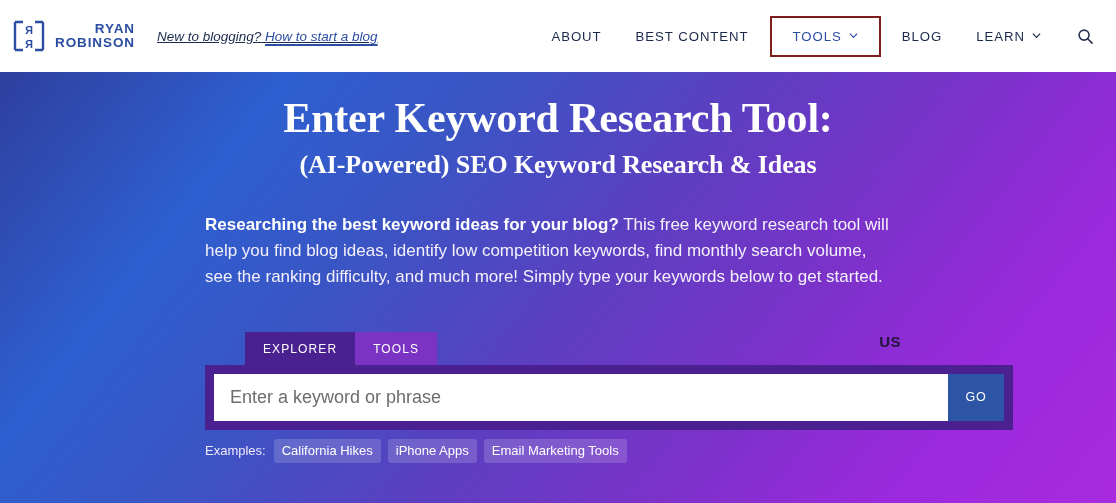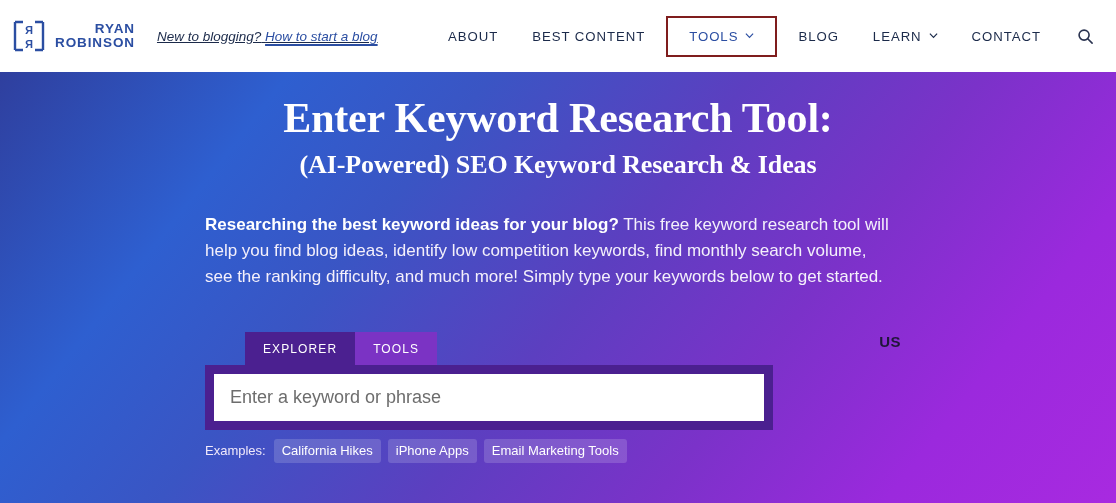--- a/index.html
+++ b/index.html
@@ -150,21 +150,21 @@
     font-size:15px;
     font-weight:bold;
     color:#20163a;
     letter-spacing:0.4px;
   }
 
   .panel {
     background:#4b2090;
     padding:9px;
     display:flex;
-    width:568px;
+    width:808px;
     justify-content:flex-end;
   }
   .kw-input {
     flex:1 1 auto;
     height:47px;
     border:none;
     outline:none;
     background:#ffffff;
     font-size:18px;
     color:#3a3a3a;
@@ -244,23 +244,20 @@
       <span>BLOG</span>
     </a>
     <a class="nav-item">
       <span>LEARN</span>
       <span class="chev">
         <svg width="9" height="9" viewBox="0 0 10 10">
             <path d="M1 3 L5 7 L9 3" stroke="#1b2a4a" stroke-width="1.3" fill="none"></path>
           </svg>
       </span>
     </a>
-    <a class="nav-item">
-      <span>CONTACT</span>
-    </a>
     <a class="search-btn">
       <svg width="17" height="17" viewBox="0 0 18 18">
         <circle cx="7.5" cy="7.5" r="5.3" stroke="#2a3350" stroke-width="1.7" fill="none"></circle>
         <path d="M11.6 11.6 L16 16" stroke="#2a3350" stroke-width="1.7" stroke-linecap="round"></path>
       </svg>
     </a>
   </nav>
 </div>
 
 <div class="hero">
@@ -281,20 +278,21 @@
         </div>
         <div class="tab idle">
           <span>TOOLS</span>
         </div>
       </div>
 
       <div class="region">US</div>
 
       <div class="panel">
         <input class="kw-input" type="text" placeholder="Enter a keyword or phrase" style="">
+        <button class="go-btn">GO</button>
       </div>
 
       <div class="examples">
         <span class="ex-label">Examples:</span>
         <span class="chip">California Hikes</span>
         <span class="chip">iPhone Apps</span>
         <span class="chip">Email Marketing Tools</span>
       </div>
 
     </div>

